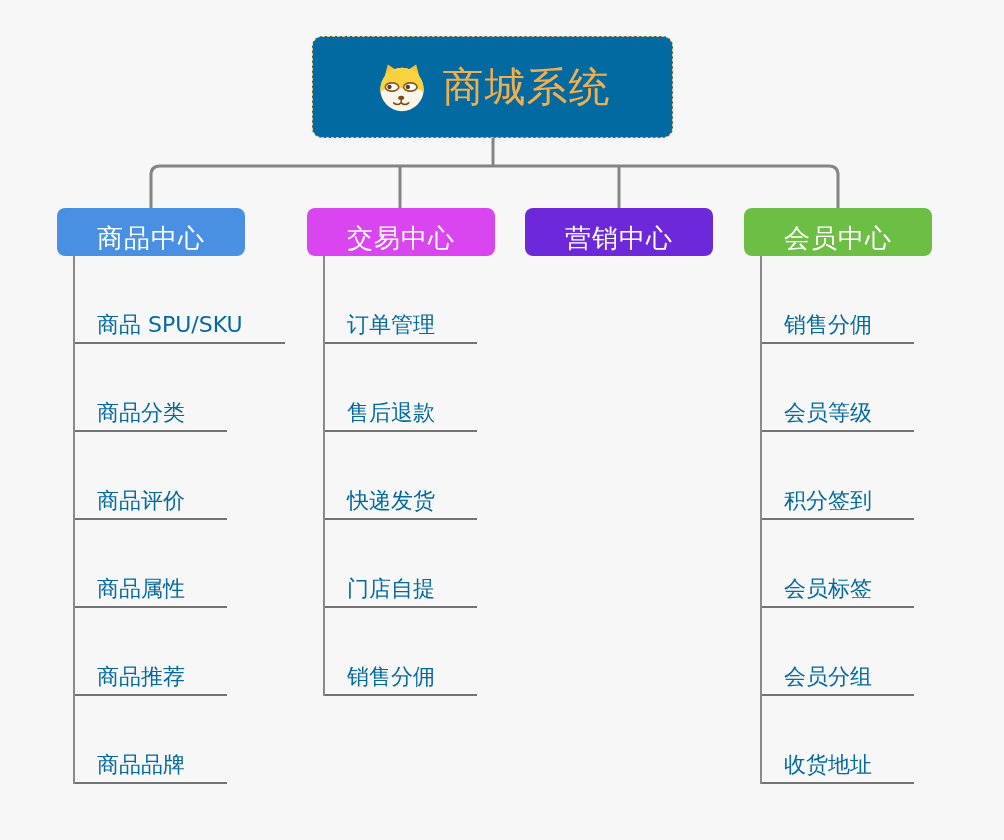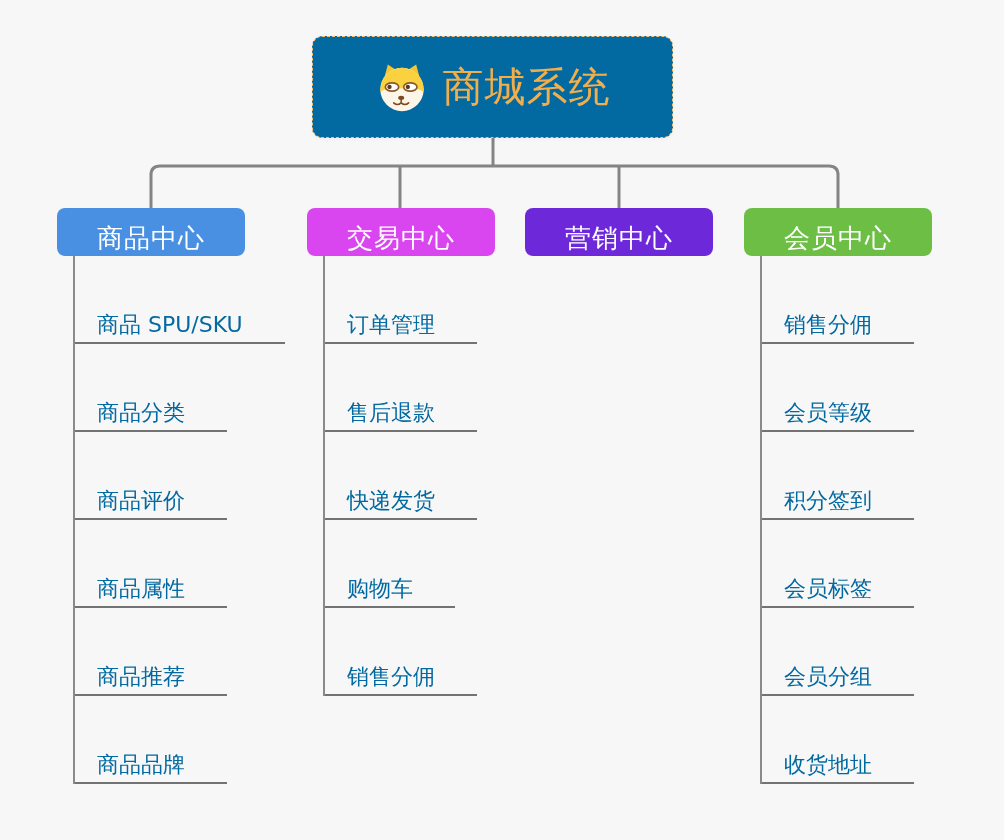--- a/index.html
+++ b/index.html
@@ -121,21 +121,21 @@
   </div>
 
   <div class="branch" style="left:307px">
     <div class="branch-box" style="background-color: #d946ef;">
       <span>交易中心</span>
     </div>
     <div class="branch-items">
       <div class="item">订单管理</div>
       <div class="item">售后退款</div>
       <div class="item">快递发货</div>
-      <div class="item">购物车</div>
+      <div class="item">门店自提</div>
       <div class="item">销售分佣</div>
     </div>
   </div>
 
   <div class="branch" style="left:525px">
     <div class="branch-box" style="background-color: #6d28d9;">
       <span>营销中心</span>
     </div>
   </div>
 

